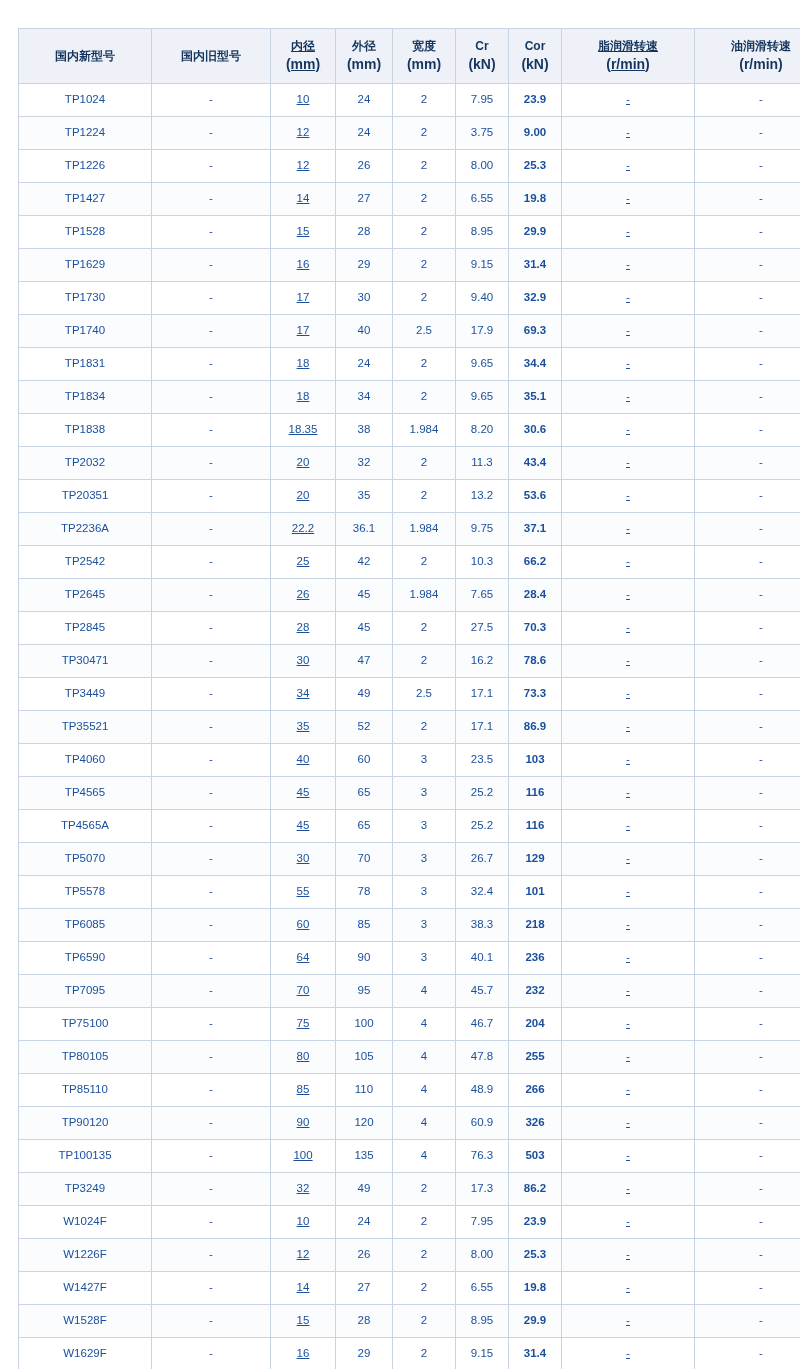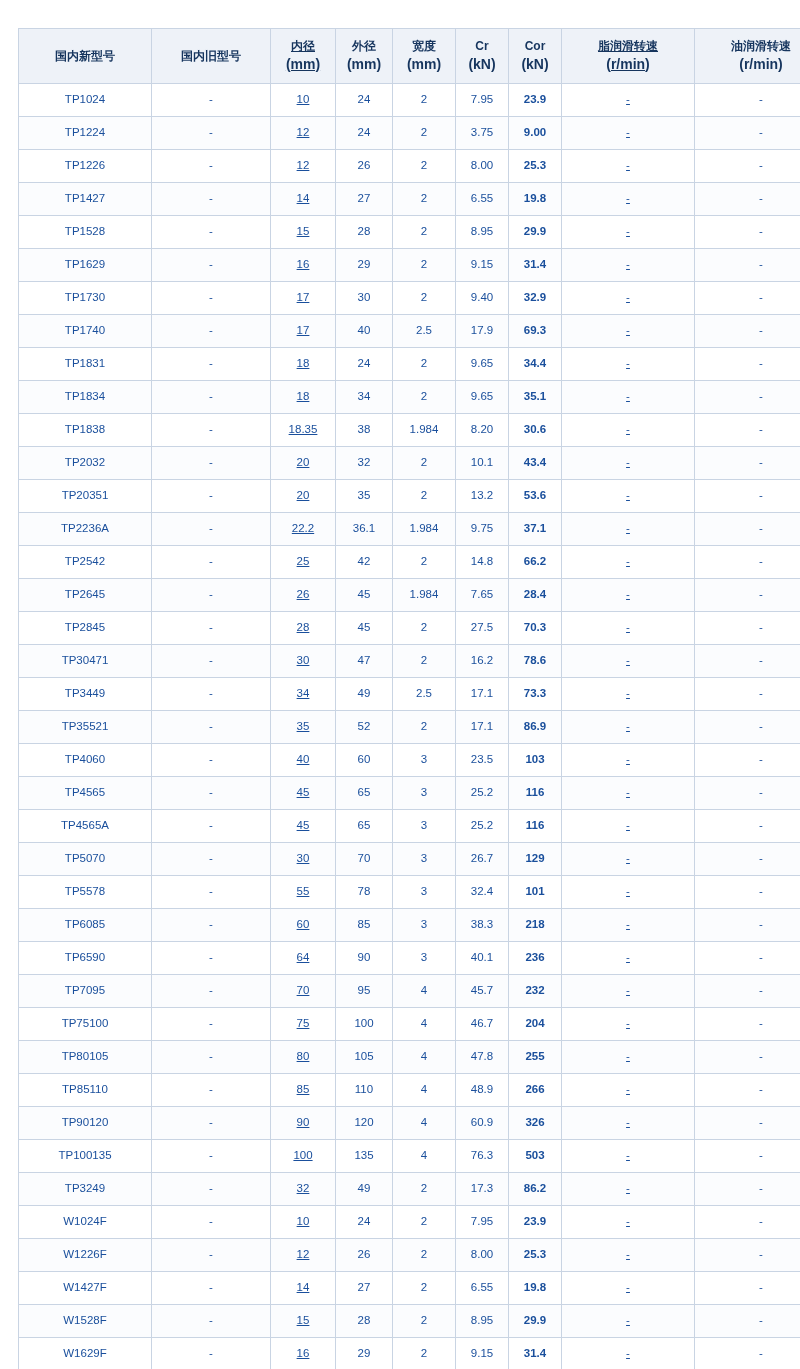--- a/index.html
+++ b/index.html
@@ -228,21 +228,21 @@
           <td class="col-6">30.6</td>
           <td class="col-7">-</td>
           <td class="col-8">-</td>
         </tr>
         <tr>
           <td class="col-0">TP2032</td>
           <td class="col-1">-</td>
           <td class="col-2">20</td>
           <td class="col-3">32</td>
           <td class="col-4">2</td>
-          <td class="col-5">10.1</td>
+          <td class="col-5">11.3</td>
           <td class="col-6">43.4</td>
           <td class="col-7">-</td>
           <td class="col-8">-</td>
         </tr>
         <tr>
           <td class="col-0">TP20351</td>
           <td class="col-1">-</td>
           <td class="col-2">20</td>
           <td class="col-3">35</td>
           <td class="col-4">2</td>
@@ -261,21 +261,21 @@
           <td class="col-6">37.1</td>
           <td class="col-7">-</td>
           <td class="col-8">-</td>
         </tr>
         <tr>
           <td class="col-0">TP2542</td>
           <td class="col-1">-</td>
           <td class="col-2">25</td>
           <td class="col-3">42</td>
           <td class="col-4">2</td>
-          <td class="col-5">14.8</td>
+          <td class="col-5">10.3</td>
           <td class="col-6">66.2</td>
           <td class="col-7">-</td>
           <td class="col-8">-</td>
         </tr>
         <tr>
           <td class="col-0">TP2645</td>
           <td class="col-1">-</td>
           <td class="col-2">26</td>
           <td class="col-3">45</td>
           <td class="col-4">1.984</td>

